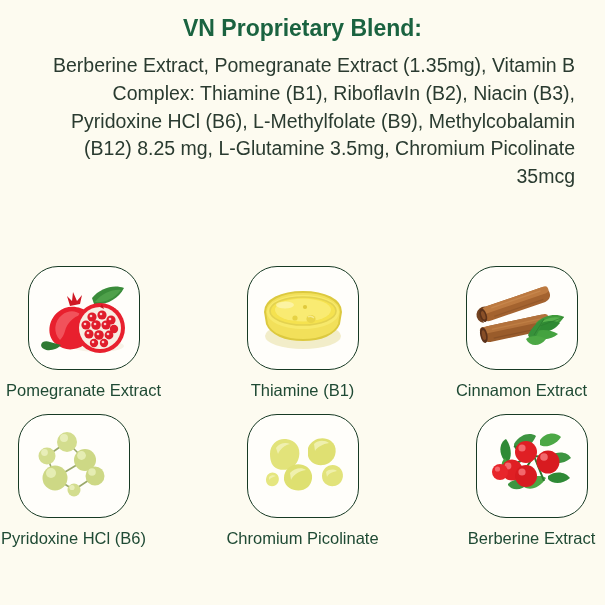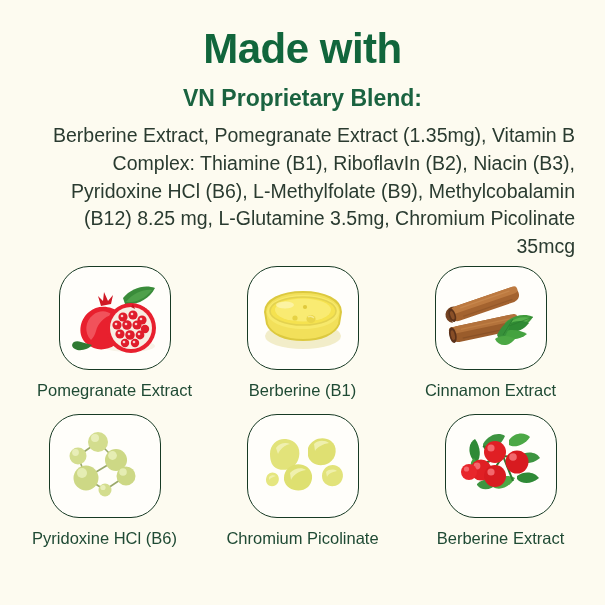--- a/index.html
+++ b/index.html
@@ -55,21 +55,21 @@
   
   .grid {
     position: absolute;
     left: 0;
     top: 266px;
     width: 605px;
   }
   .row {
     display: flex;
     justify-content: center;
-    gap: 58px;
+    gap: 89px;
   }
   .row.second { margin-top: 15px; }
 
   .cell {
     width: 130px;
     display: flex;
     flex-direction: column;
     align-items: center;
   }
   .tile {
@@ -94,21 +94,20 @@
     white-space: nowrap;
     line-height: 1.1;
   }
   .cell.wide { width: 150px; }
 </style>
 </head>
 <body>
 
 <div class="page">
 
-  <h1 class="headline">Made with</h1>
   <h2 class="subhead">VN Proprietary Blend:</h2>
   <p class="blend-text">Berberine Extract, Pomegranate Extract (1.35mg), Vitamin B Complex: Thiamine (B1), RiboflavIn (B2), Niacin (B3), Pyridoxine HCl (B6), L-Methylfolate (B9), Methylcobalamin (B12) 8.25 mg, L-Glutamine 3.5mg, Chromium Picolinate 35mcg</p>
 
   <div class="grid">
 
     <div class="row first">
 
       <div class="cell">
         <div class="tile">
           <svg width="96" height="84" viewBox="0 0 96 84">
@@ -165,21 +164,21 @@
             <ellipse cx="48" cy="32" rx="28" ry="11.5" fill="#f9ee7e" opacity="0.75"></ellipse>
             <path d="M10 34 C10 22 26 14 48 14 C70 14 86 22 86 34 L84 46 C80 56 66 62 48 62 C30 62 16 56 12 46 Z" fill="none" stroke="#dcc93f" stroke-width="2"></path>
             <ellipse cx="48" cy="33" rx="33" ry="14" fill="none" stroke="#e3d250" stroke-width="1.6"></ellipse>
             <circle cx="50" cy="29" r="2.1" fill="#e0c93c"></circle>
             <circle cx="40" cy="40" r="2.6" fill="#e6d244"></circle>
             <ellipse cx="56" cy="41" rx="4.6" ry="4" fill="#e9d54a"></ellipse>
             <path d="M53 39 q3 -2 6 1" stroke="#f5ea90" stroke-width="1.4" fill="none"></path>
             <ellipse cx="30" cy="27" rx="9" ry="3.4" fill="#fdf6b8" opacity="0.7"></ellipse>
           </svg>
         </div>
-        <div class="cap">Berberine (B1)</div>
+        <div class="cap">Thiamine (B1)</div>
       </div>
 
       <div class="cell">
         <div class="tile">
           <svg width="96" height="82" viewBox="0 0 96 82">
             <g transform="rotate(-19 48 34)">
               <rect x="8" y="18" width="72" height="15" rx="7" fill="#a4632f"></rect>
               <rect x="8" y="18" width="72" height="7" rx="3.5" fill="#bd7a40"></rect>
               <path d="M8 25.5 a7 7 0 0 1 7 -7.5 a7 7 0 0 0 -7 15 Z" fill="#734220"></path>
               <ellipse cx="10" cy="25.5" rx="3.4" ry="7" fill="#5d331a"></ellipse>

